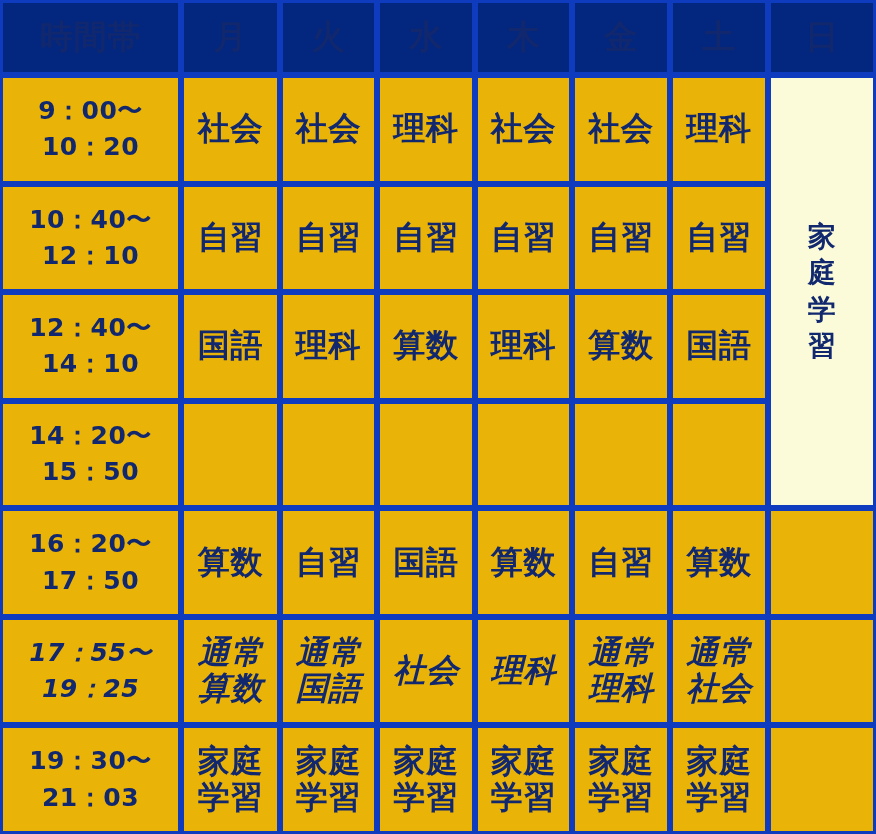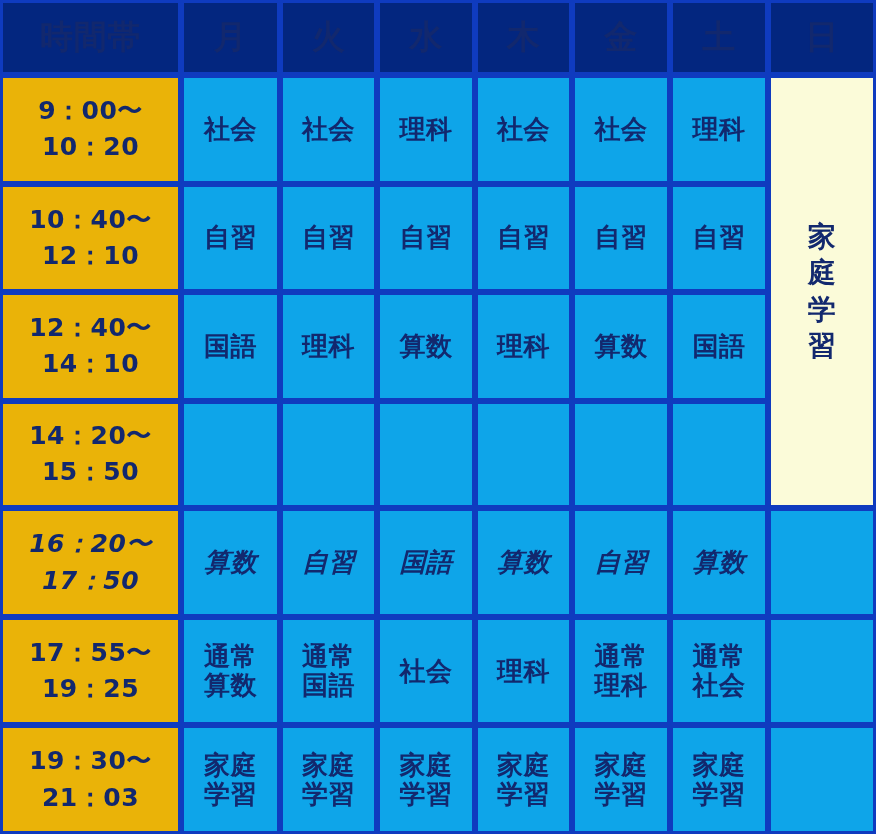--- a/index.html
+++ b/index.html
@@ -43,23 +43,23 @@
   td.time{
     background:#eab308;
     font-size:25px;
     line-height:1.45;
     letter-spacing:0.01em;
     white-space:nowrap;
   }
   td.time .l1,td.time .l2{display:block;}
   
   td.cell{
-    font-size:26px;
+    font-size:32px;
     line-height:1.12;
-    background:#0ea5e9;
+    background:#eab308;
   }
   td.cell .l{display:block;}
   
   .c-purple {background:#EBD6F8;}
   .c-green  {background:#CCF5D8;}
   .c-yellow {background:#FBFBCF;}
   .c-pink   {background:#FFC9C9;}
   .c-blue   {background:#86CDF4;}
   .c-magenta{background:#FBD5F8;}
   .c-cream  {background:#FBFBD9;}
@@ -183,21 +183,21 @@
           <span class="l1">14：20〜</span>
           <span class="l2">15：50</span>
         </td>
         <td class="cell c-none"></td>
         <td class="cell c-none"></td>
         <td class="cell c-none"></td>
         <td class="cell c-none"></td>
         <td class="cell c-none"></td>
         <td class="cell c-none"></td>
       </tr>
-      <tr style="height: 108px; font-style: italic;">
+      <tr style="height: 108px;">
         <td class="time">
           <span class="l1">16：20〜</span>
           <span class="l2">17：50</span>
         </td>
         <td class="cell c-blue">
           <span class="l">算数</span>
         </td>
         <td class="cell c-yellow">
           <span class="l">自習</span>
         </td>
@@ -208,21 +208,21 @@
           <span class="l">算数</span>
         </td>
         <td class="cell c-yellow">
           <span class="l">自習</span>
         </td>
         <td class="cell c-blue">
           <span class="l">算数</span>
         </td>
         <td class="cell c-white"></td>
       </tr>
-      <tr style="height: 108px;">
+      <tr style="height: 108px; font-style: italic;">
         <td class="time">
           <span class="l1">17：55〜</span>
           <span class="l2">19：25</span>
         </td>
         <td class="cell c-magenta">
           <span class="l">通常</span>
           <span class="l">算数</span>
         </td>
         <td class="cell c-magenta">
           <span class="l">通常</span>

